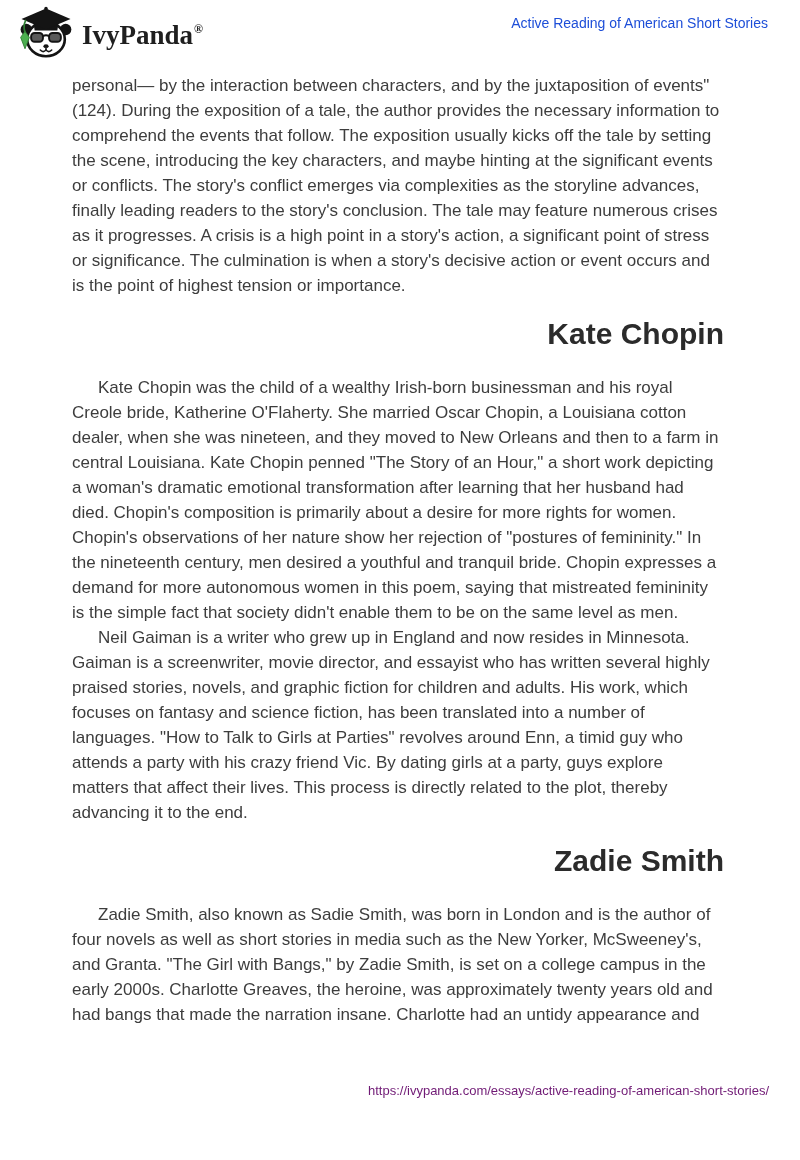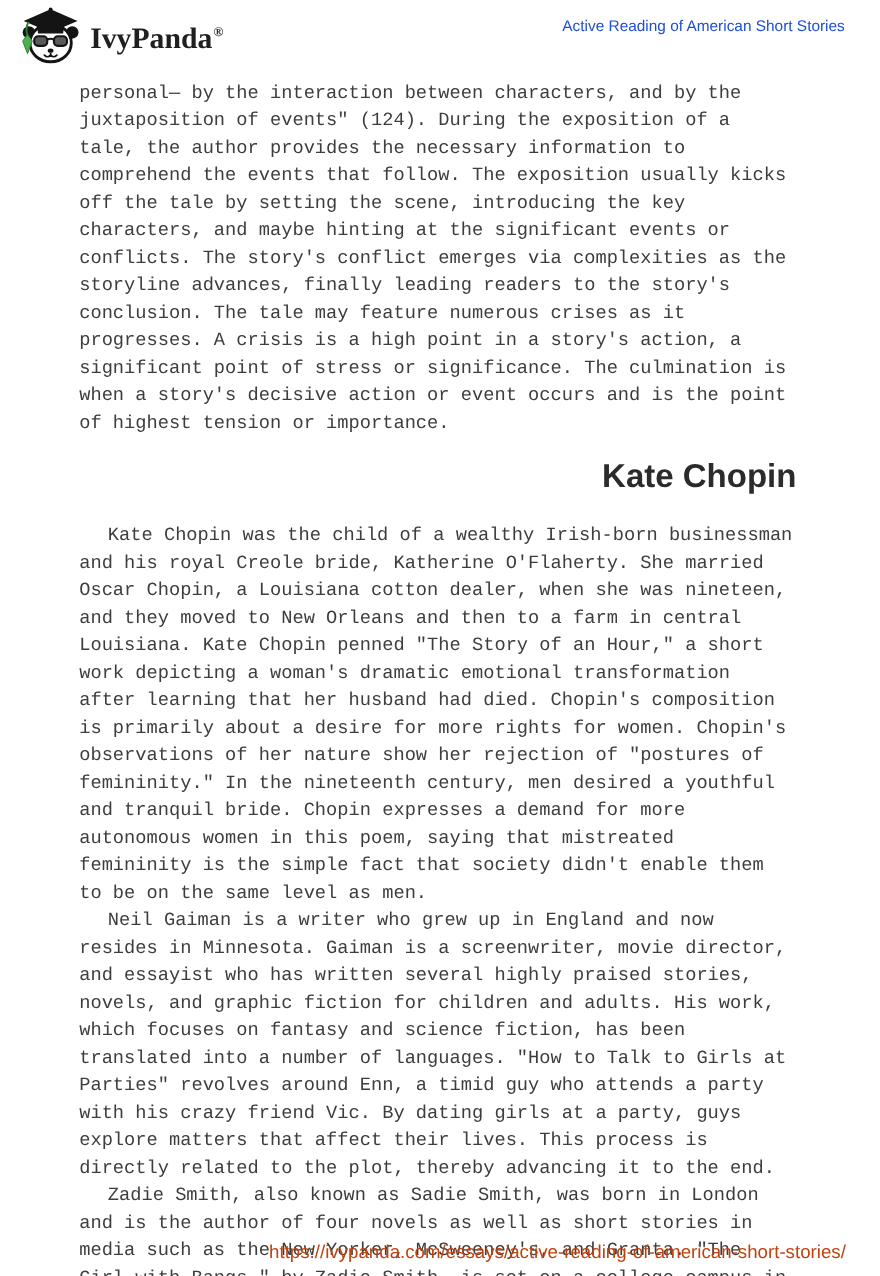--- a/index.html
+++ b/index.html
@@ -59,42 +59,41 @@
     left: 72px;
     top: 73px;
     width: 652px;
     color: #3d3d3d;
     font-size: 17px;
     line-height: 25px;
     text-align: left;
   }
   .content p {
     margin: 0;
-    font-family: Liberation Mono, monospace;
   }
   .content p.indent {
     text-indent: 26px;
   }
   .content h2 {
     margin: 18px 0 23px 0;
     font-size: 30px;
     line-height: 36px;
     font-weight: 700;
     color: #2b2b2b;
     text-align: right;
   }
 
   
   .footer-url {
     position: absolute;
-    top: 1130px;
+    top: 1082px;
     right: 31px;
-    font-size: 17px;
+    font-size: 13px;
     line-height: 18px;
-    color: #c2410c;
+    color: #701a75;
     text-decoration: none;
   }
 </style>
 </head>
 <body>
 
 <div class="page">
 
   <div class="brand">
     <svg class="logo-svg" viewBox="0 0 66 64" aria-hidden="true">
@@ -129,20 +128,21 @@
 
     <p>personal— by the interaction between characters, and by the juxtaposition of events" (124). During the exposition of a tale, the author provides the necessary information to comprehend the events that follow. The exposition usually kicks off the tale by setting the scene, introducing the key characters, and maybe hinting at the significant events or conflicts. The story's conflict emerges via complexities as the storyline advances, finally leading readers to the story's conclusion. The tale may feature numerous crises as it progresses. A crisis is a high point in a story's action, a significant point of stress or significance. The culmination is when a story's decisive action or event occurs and is the point of highest tension or importance.</p>
 
     <h2>Kate Chopin</h2>
 
     <p class="indent">Kate Chopin was the child of a wealthy Irish-born businessman and his royal Creole bride, Katherine O'Flaherty. She married Oscar Chopin, a Louisiana cotton dealer, when she was nineteen, and they moved to New Orleans and then to a farm in central Louisiana. Kate Chopin penned "The Story of an Hour," a short work depicting a woman's dramatic emotional transformation after learning that her husband had died. Chopin's composition is primarily about a desire for more rights for women. Chopin's observations of her nature show her rejection of "postures of femininity." In the nineteenth century, men desired a youthful and tranquil bride. Chopin expresses a demand for more autonomous women in this poem, saying that mistreated femininity is the simple fact that society didn't enable them to be on the same level as men.</p>
 
 
     <p class="indent">Neil Gaiman is a writer who grew up in England and now resides in Minnesota. Gaiman is a screenwriter, movie director, and essayist who has written several highly praised stories, novels, and graphic fiction for children and adults. His work, which focuses on fantasy and science fiction, has been translated into a number of languages. "How to Talk to Girls at Parties" revolves around Enn, a timid guy who attends a party with his crazy friend Vic. By dating girls at a party, guys explore matters that affect their lives. This process is directly related to the plot, thereby advancing it to the end.</p>
 
+    <h2>Zadie Smith</h2>
 
     <p class="indent">Zadie Smith, also known as Sadie Smith, was born in London and is the author of four novels as well as short stories in media such as the New Yorker, McSweeney's, and Granta. "The Girl with Bangs," by Zadie Smith, is set on a college campus in the early 2000s. Charlotte Greaves, the heroine, was approximately twenty years old and had bangs that made the narration insane. Charlotte had an untidy appearance and</p>
 
   </div>
 
   <a class="footer-url">https://ivypanda.com/essays/active-reading-of-american-short-stories/</a>
 
 </div>
 
 </body></html>

